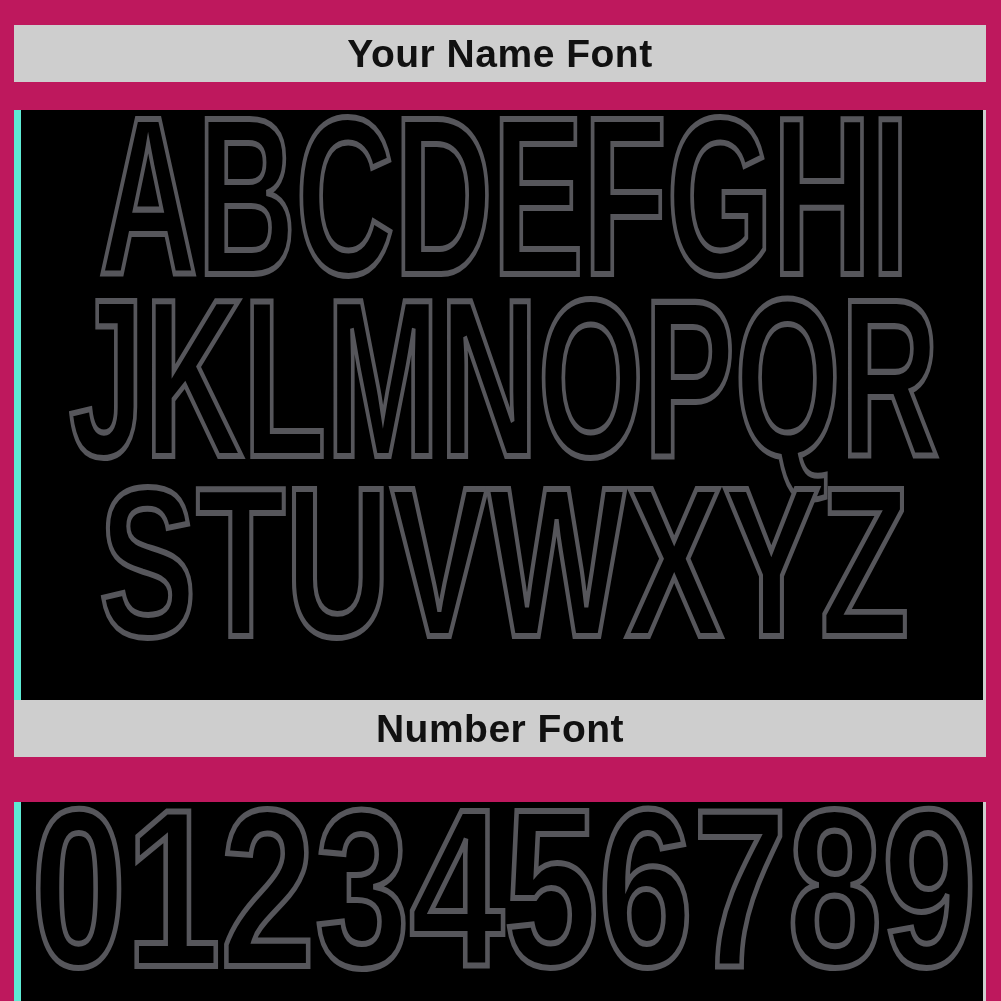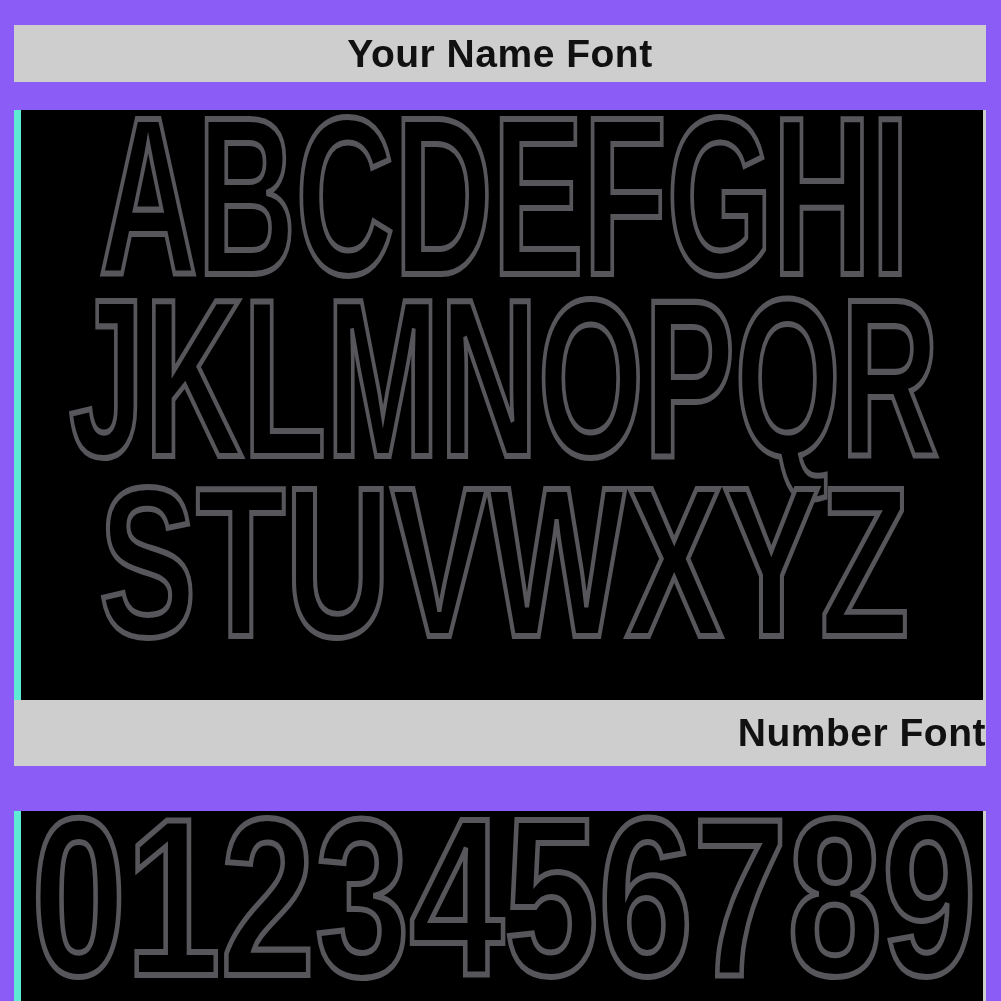--- a/index.html
+++ b/index.html
@@ -10,34 +10,34 @@
   body {
     width: 1001px;
     height: 1001px;
     overflow: hidden;
     font-family: "Liberation Sans", sans-serif;
   }
   .canvas {
     position: relative;
     width: 1001px;
     height: 1001px;
-    background: #8b5cf6;
+    background: #be185d;
     padding-top: 25px;
     box-sizing: border-box;
   }
   .header-bar {
     margin-left: 14px;
     width: 972px;
     background: #cecece;
     display: flex;
     align-items: center;
     justify-content: center;
   }
   .name-bar { height: 57px; }
-  .number-bar { height: 66px; justify-content: flex-end; }
+  .number-bar { height: 57px; }
   .header-bar span {
     font-size: 39px;
     font-weight: 700;
     color: #111111;
     letter-spacing: 0.5px;
     white-space: nowrap;
   }
   .glyph-panel {
     margin-left: 14px;
     width: 972px;

